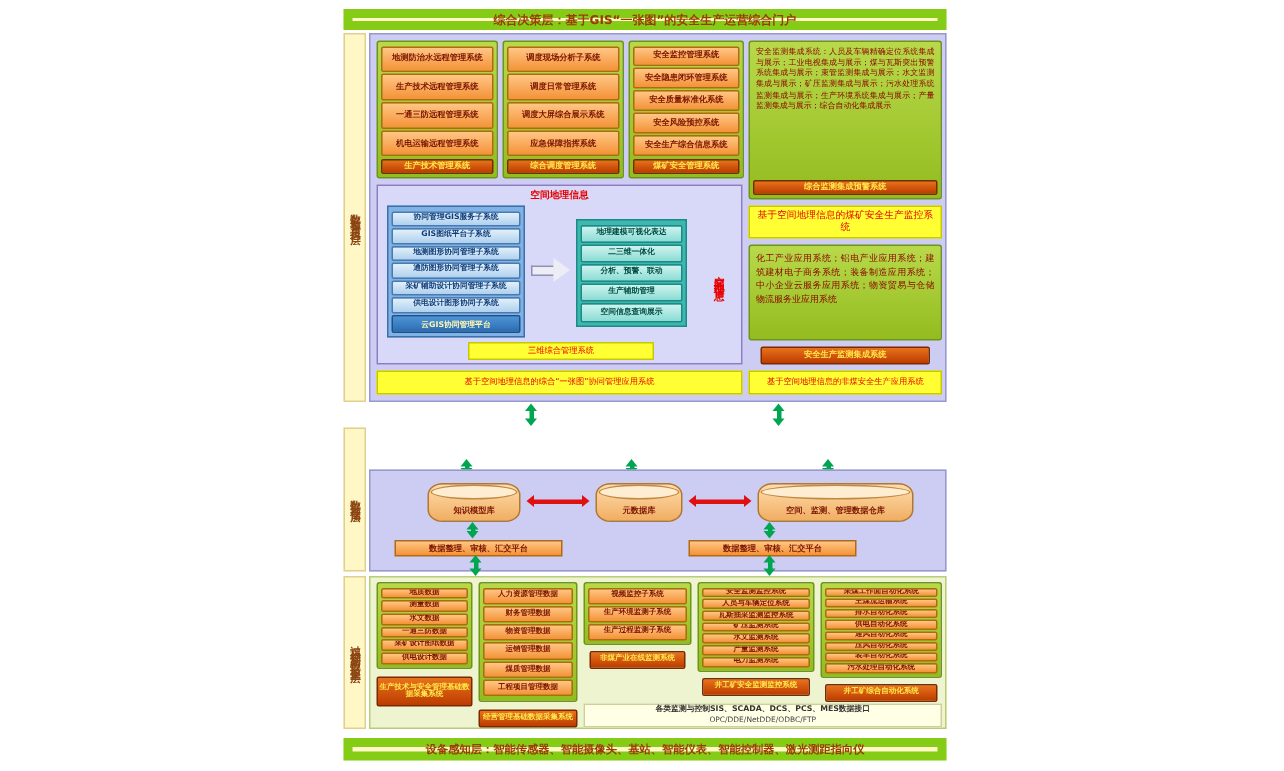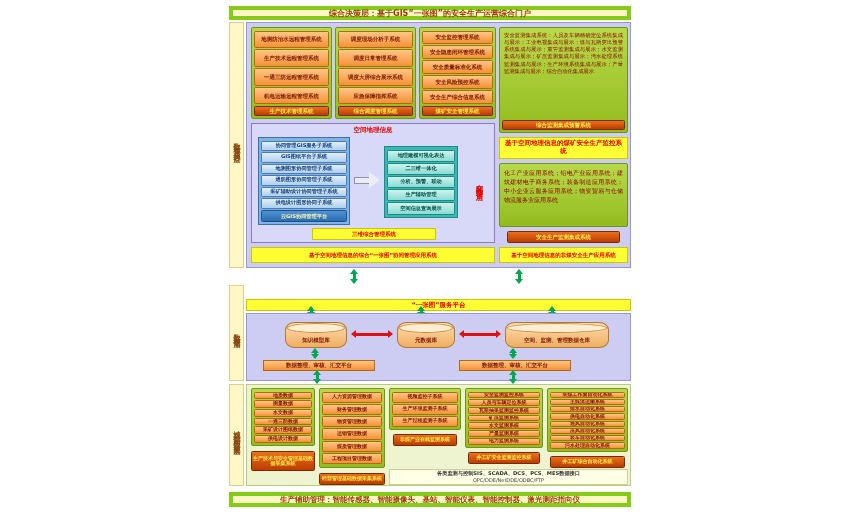--- a/index.html
+++ b/index.html
@@ -1,31 +1,31 @@
 <!DOCTYPE html>
 <html><head>
 <meta charset="utf-8">
 <style>
   *{margin:0;padding:0;box-sizing:border-box}
   body{font-family:"DejaVu Sans","Liberation Sans",sans-serif;background:#ffffff}
   .canvas{position:relative;width:856px;height:514px;background:#ffffff;overflow:hidden}
   .abs{position:absolute}
   .vstack{display:flex;flex-direction:column}
   .grow{flex:1;min-height:0;display:flex;flex-direction:column}
-  .banner{background:#FFF8C6;border:4px solid #84cc16;color:#9C3A00;font-weight:bold;font-size:8px;display:flex;align-items:center;justify-content:center;text-align:center}
+  .banner{background:#FFF8C6;border:6px solid #84cc16;color:#9C3A00;font-weight:bold;font-size:8px;display:flex;align-items:center;justify-content:center;text-align:center}
   .layer-label{background:#FFF8C6;border:1px solid #E0D090;color:#8B4513;font-weight:bold;font-size:7px;writing-mode:vertical-rl;text-orientation:upright;display:flex;align-items:center;justify-content:center;letter-spacing:2px}
   .upper,.storage{background:#CDCDF4;border:1px solid #9898CF}
   .bottom{background:#EDF4CF;border:1px solid #B9CC7A}
   .ggroup{background:linear-gradient(180deg,#B8D94A,#93BC1F);border:1px solid #6E941A;border-radius:2px;padding:2px;display:flex;flex-direction:column}
   .item{background:linear-gradient(180deg,#FFC685,#F49238);border:1px solid #B06A10;border-radius:1.5px;color:#7C1500;font-weight:bold;font-size:5.5px;line-height:1.1;display:flex;align-items:center;justify-content:center;text-align:center;flex:1;margin:.5px 0;padding:0 1px;overflow:hidden}
   .bottom .item{font-size:5px}
   .hl{background:linear-gradient(180deg,#E8721C,#BC3C00);border:1px solid #7A2A00;border-radius:1.5px;color:#FFE84A;font-weight:bold;font-size:5.5px;line-height:1.1;display:flex;align-items:center;justify-content:center;text-align:center;margin-top:1px;padding:1px;flex:0 0 auto}
   .bottom .hl{font-size:5px}
   .gtext{color:#8B0000;font-size:5.3px;line-height:1.35;padding:2px;text-align:justify;flex:1}
-  .yb{background:#FFFF33;border:1px solid #C8C800;color:#E80000;font-weight:bold;font-size:5.5px;line-height:1.2;display:flex;align-items:center;justify-content:center;text-align:center;padding:0 2px}
+  .yb{background:#FFFF33;border:1px solid #C8C800;color:#E80000;font-weight:normal;font-size:5.5px;line-height:1.2;display:flex;align-items:center;justify-content:center;text-align:center;padding:0 2px}
   .coalbanner{font-size:6.5px}
   .gisbox{background:#D8D8F8;border:1px solid #8E7CC3}
   .gis-title{position:absolute;top:2px;left:0;right:0;text-align:center;color:#E80000;font-weight:bold;font-size:6.5px}
   .blue-box{background:#7FB2E5;border:1px solid #3E6FA8;padding:2px}
   .blue-box .item{background:linear-gradient(180deg,#E2F0FB,#AFD0EE);color:#0F3C78;border-color:#4A7AB0;font-size:5.2px}
   .blue-footer{background:linear-gradient(180deg,#4F94D8,#2B6CB0);color:#FFF8B0;font-weight:bold;font-size:5.2px;text-align:center;border:1px solid #1F4F86;border-radius:1.5px;margin-top:1px;padding:1.5px;flex:0 0 auto}
   .teal-box{background:#3CB8B0;border:1px solid #1D8A84;padding:2px}
   .teal-box .item{background:linear-gradient(180deg,#CFF3EF,#8ADCD4);color:#004D44;border-color:#1D8A84;font-size:5.2px}
   .vtext{writing-mode:vertical-rl;text-orientation:upright}
   .gis-side{color:#E80000;font-weight:bold;font-size:7px;letter-spacing:2px;display:flex;align-items:center;justify-content:center}
@@ -136,21 +136,20 @@
   </div>
 
   <div class="abs varrow" style="left:350px;top:269px;height:15px">
       <i></i>
     </div>
   <div class="abs varrow" style="left:515px;top:269px;height:15px">
       <i></i>
     </div>
 
 
-  <div class="abs pstrip" style="left:246px;top:299px;width:385px;height:12px">“一张图”服务平台</div>
 
   <div class="abs varrow" style="left:307px;top:306px;height:11px">
       <i></i>
     </div>
   <div class="abs varrow" style="left:417px;top:306px;height:11px">
       <i></i>
     </div>
   <div class="abs varrow" style="left:548px;top:306px;height:11px">
       <i></i>
     </div>
@@ -238,14 +237,14 @@
         <div class="item">污水处理自动化系统</div>
       </div>
     <div class="abs hl" style="left:303px;top:70px;width:75px;height:12px">井工矿综合自动化系统</div>
 
     <div class="abs iface" style="left:142px;top:84px;width:239px;height:16px">
       <div>各类监测与控制SIS、SCADA、DCS、PCS、MES数据接口</div>
       <div class="ifline2">OPC/DDE/NetDDE/ODBC/FTP</div>
     </div>
   </div>
 
-  <div class="abs banner" style="left:229px;top:492px;width:402px;height:15px;font-size:7.5px">生产辅助管理：智能传感器、智能摄像头、基站、智能仪表、智能控制器、激光测距指向仪</div>
+  <div class="abs banner" style="left:229px;top:492px;width:402px;height:15px;font-size:7.5px">设备感知层：智能传感器、智能摄像头、基站、智能仪表、智能控制器、激光测距指向仪</div>
 </div>
 
 </body></html>

